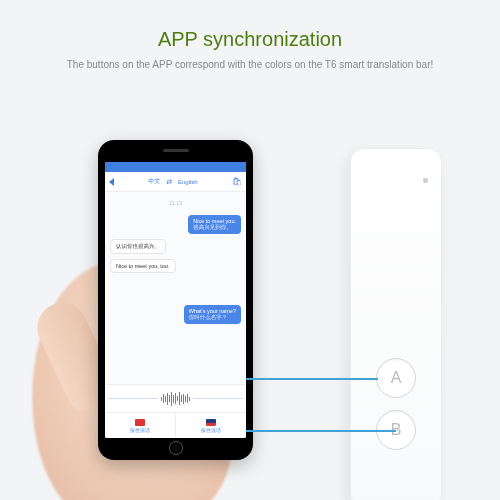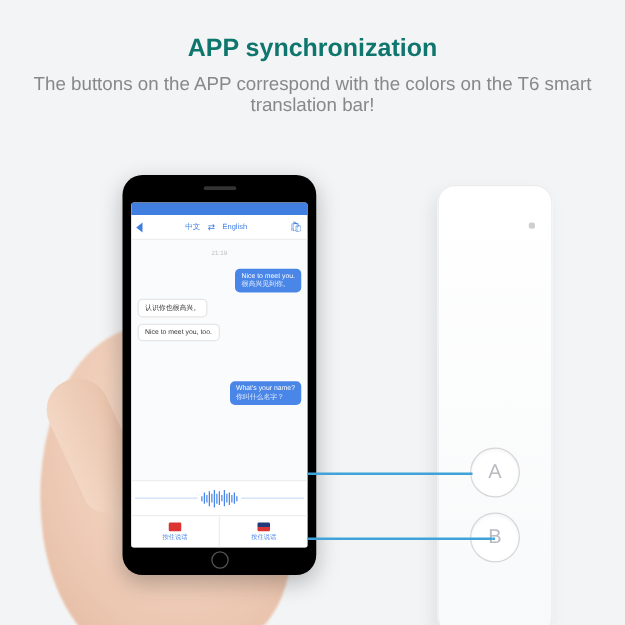--- a/index.html
+++ b/index.html
@@ -7,24 +7,24 @@
     width: 500px; height: 500px;
     background: #f3f4f5;
     font-family: Arial, Helvetica, sans-serif;
     position: relative; overflow: hidden;
   }
   .heading {
     text-align: center;
     padding-top: 28px;
   }
   .title {
-    font-size: 20px; font-weight: 700; color: #0f766e;
+    font-size: 20px; font-weight: 400; color: #4d7c0f;
   }
   .subtitle {
-    font-size: 15px; color: #888; margin-top: 8px;
+    font-size: 10px; color: #888; margin-top: 8px;
   }
 
   
   .hand {
     position: absolute;
     left: 30px; top: 260px;
     width: 200px; height: 260px;
     background: radial-gradient(ellipse at 55% 40%, #f5dccb 0%, #eecbb6 55%, #e4b9a0 100%);
     border-radius: 50% 50% 30% 30% / 60% 60% 40% 40%;
     transform: rotate(-8deg);

